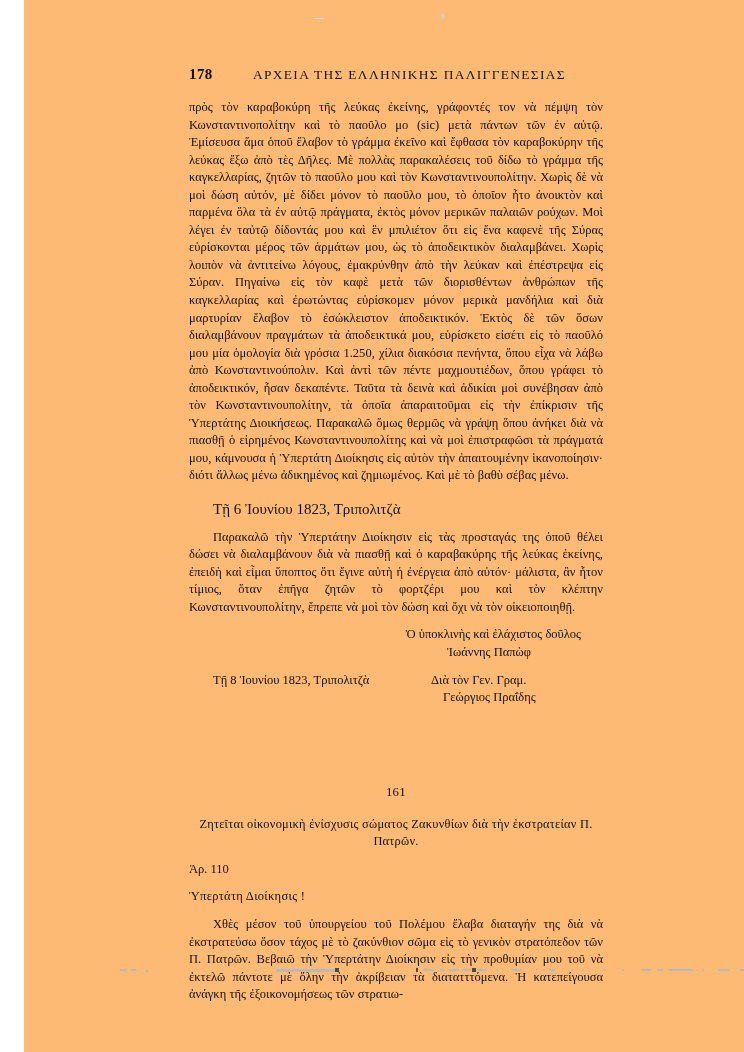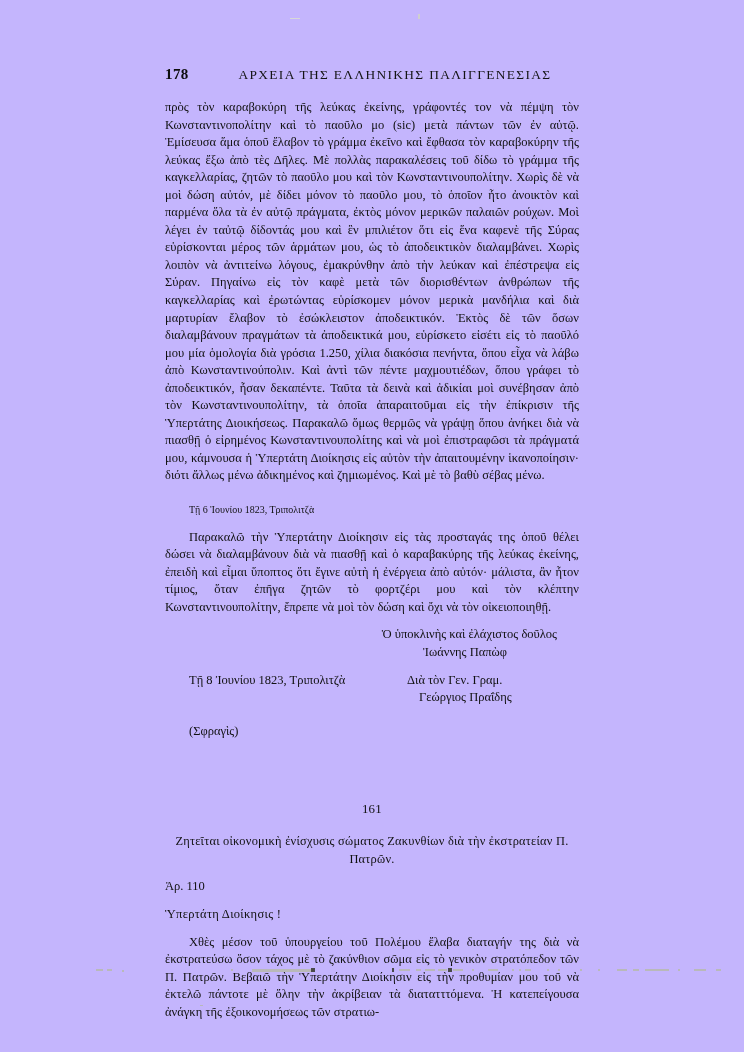--- a/index.html
+++ b/index.html
@@ -14,21 +14,22 @@
     position: relative;
     overflow: hidden;
     font-family: "Liberation Serif", "DejaVu Serif", serif;
     color: #111111;
     -webkit-font-smoothing: antialiased;
   }
 
   .page {
     position: absolute;
     inset: 0;
-    background: #c4b5fd;
+    background: #fdba74;
+    margin-left: 24px;
   }
 
   
   .running-head {
     position: absolute;
     top: 66px;
     left: 165px;
     right: 165px;
     height: 22px;
     display: flex;
@@ -73,21 +74,21 @@
   p.indent {
     text-indent: 24px;
   }
 
   .gap-sm  { height: 10px; }
   .gap-md  { height: 16px; }
   .gap-lg  { height: 23px; }
 
   .dateline {
     margin: 0;
-    font-size: 10px;
+    font-size: 15px;
     line-height: 17.55px;
     padding-left: 24px;
     font-family: Liberation Serif, serif;
   }
 
   
   .sig-block {
     margin: 0;
     font-size: 12.5px;
     line-height: 17.6px;
@@ -206,21 +207,20 @@
     <div class="attest-row">
       <div class="attest-left">Τῇ 8 Ἰουνίου 1823, Τριπολιτζὰ</div>
       <div class="attest-right">
         <div class="l2">Διὰ τὸν Γεν. Γραμ.</div>
         <div class="l3">Γεώργιος Πραΐδης</div>
       </div>
     </div>
 
     <div class="gap-md"></div>
 
-    <p class="seal">(Σφραγὶς)</p>
 
     <div class="gap-lg"></div>
     <div class="gap-lg"></div>
     <div class="gap-md"></div>
 
     <p class="sect-num">161</p>
 
     <div class="gap-md"></div>
 
     <p class="summary">Ζητεῖται οἰκονομικὴ ἐνίσχυσις σώματος Ζακυνθίων διὰ τὴν ἐκστρατείαν Π. Πατρῶν.</p>

